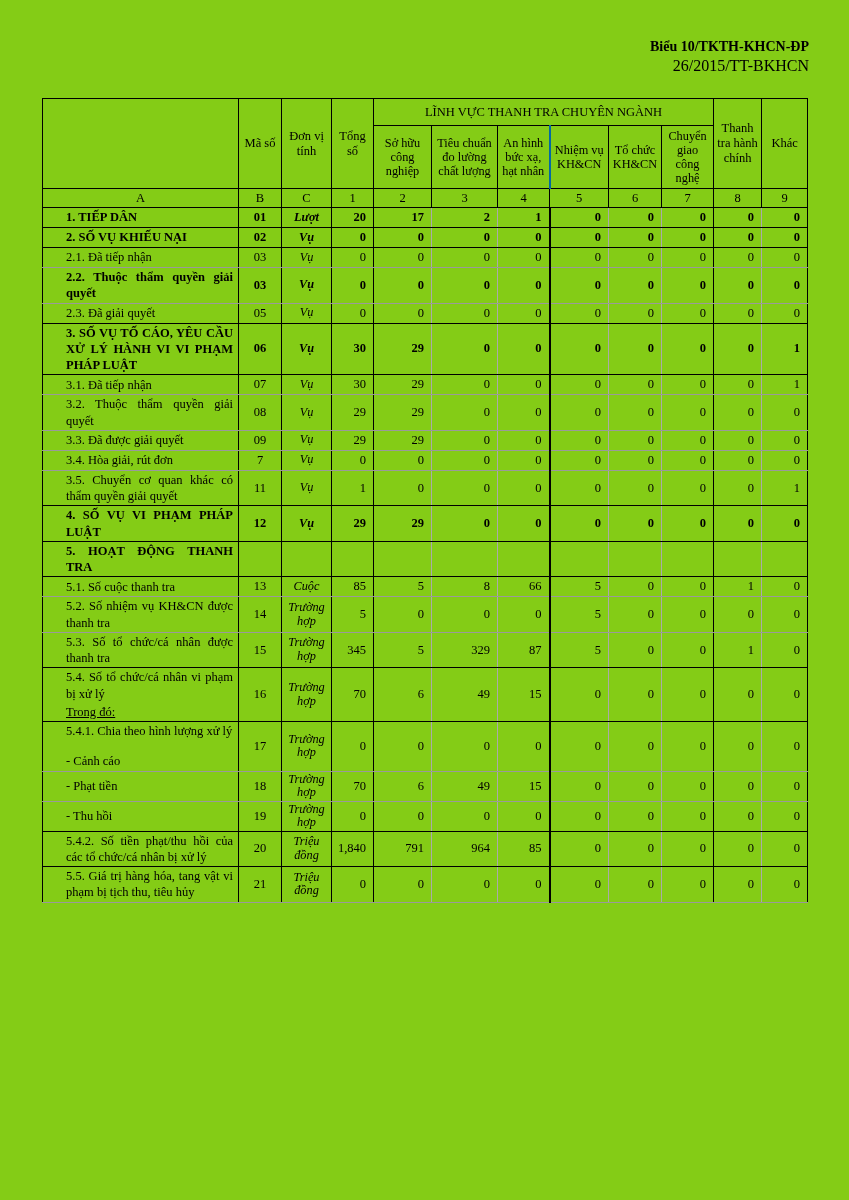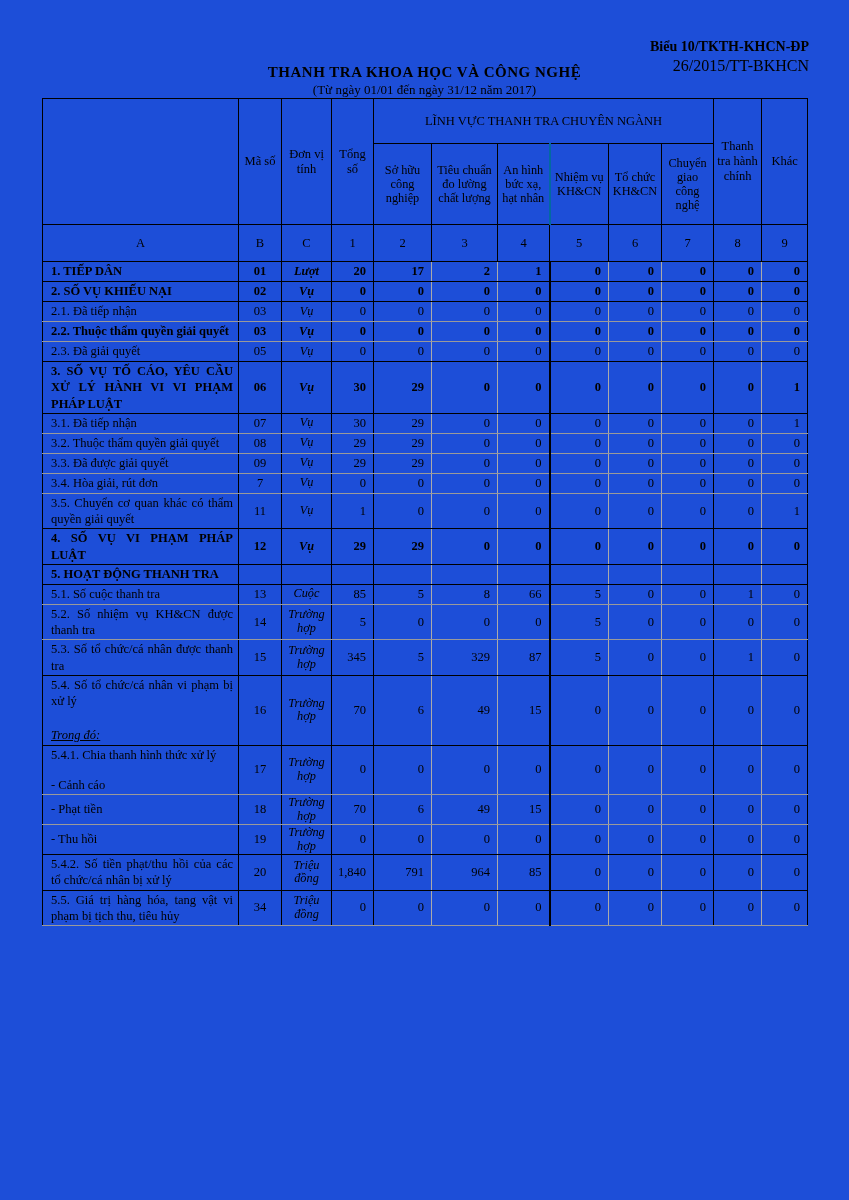--- a/index.html
+++ b/index.html
@@ -1,19 +1,19 @@
 <!DOCTYPE html>
 <html lang="vi"><head>
 <meta charset="utf-8">
 <style>
   html,body{margin:0;padding:0;background:#fff;}
   .page{
     position:relative;
     width:849px;height:1200px;
-    background:#1d4ed8;
+    background:#84cc16;
     font-family:"Liberation Serif","DejaVu Serif",serif;
     color:#000;
     box-sizing:border-box;
   }
   .top-right{
     position:absolute;top:38px;right:40px;
     text-align:right;line-height:1.25;
   }
   .form-code{font-weight:bold;font-size:14px;}
   .circular{font-size:16px;}
@@ -29,62 +29,58 @@
     font-size:12.5px;
     border:1.5px solid #000;
   }
   .report th,.report td{
     padding:1px 4px;vertical-align:middle;
     overflow:hidden;
   }
   .report thead th, .report thead td{
     font-weight:normal;text-align:center;
     border:1px solid #000;
-    padding:10px 2px;
+    padding:1px 2px;
   }
   .report thead tr.h1 th{height:24px;}
   .report thead tr.h2 th{height:60px;font-size:12.3px;line-height:1.15;}
   .report thead tr.idx td{height:16px;border:1px solid #000;font-size:12.5px;text-align:center;}
   
   .report tbody td{border-bottom:1px solid #9a9a9a;}
   .report tbody td:nth-child(2),
   .report tbody td:nth-child(3),
   .report tbody td:nth-child(4),
   .report tbody td:nth-child(5){border-left:1px solid #000;}
   .report tbody td:nth-child(6),
   .report tbody td:nth-child(7){border-left:1px solid #aaa;}
   .report tbody td:nth-child(8){border-left:2px solid #000;}
   .report tbody td:nth-child(9),
   .report tbody td:nth-child(10){border-left:1px solid #aaa;}
   .report tbody td:nth-child(11){border-left:1px solid #000;}
   .report tbody td:nth-child(12){border-left:1px solid #aaa;}
   .report thead th.thick-l, .report thead td.thick-l{border-left:2px solid #0369a1;}
   tr.bold-row td{font-weight:bold;}
   tr.bold-row td, tr.sep-b td{border-bottom:1px solid #000;}
-  td.c-label{text-align:justify;line-height:1.3;padding-left:8px;padding-right:5px;}
+  td.c-label{text-align:justify;line-height:1.3;padding-left:23px;padding-right:5px;}
   td.c-code{text-align:center;}
   td.c-unit{text-align:center;font-style:italic;line-height:1.1;font-size:12.3px;}
   td.c-val{text-align:right;padding-right:7px;}
   .pre-label{margin-bottom:14px;}
-  .note{font-style:italic;text-decoration:underline;margin-top:18px;}
+  .note{text-decoration:underline;margin-top:2px;}
 </style>
 </head>
 <body>
 
 <div class="page">
 
   <div class="top-right">
     <div class="form-code">Biểu 10/TKTH-KHCN-ĐP</div>
     <div class="circular">26/2015/TT-BKHCN</div>
   </div>
 
-  <div class="title-block">
-    <div class="doc-title">THANH TRA KHOA HỌC VÀ CÔNG NGHỆ</div>
-    <div class="doc-period">(Từ ngày 01/01 đến ngày 31/12 năm 2017)</div>
-  </div>
 
   <table class="report">
     <colgroup>
       <col style="width:196px">
         <col style="width:43px">
         <col style="width:50px">
         <col style="width:42px">
       <col style="width:58px">
         <col style="width:66px">
         <col style="width:52px">
@@ -396,21 +392,21 @@
           <td class="c-val">49</td>
           <td class="c-val">15</td>
           <td class="c-val">0</td>
           <td class="c-val">0</td>
           <td class="c-val">0</td>
           <td class="c-val">0</td>
           <td class="c-val">0</td>
         </tr>
         <tr>
           <td class="c-label">
-            <div class="pre-label">5.4.1. Chia thanh hình thức xử lý</div>
+            <div class="pre-label">5.4.1. Chia theo hình lượng xử lý</div>
             <div>- Cảnh cáo</div>
           </td>
           <td class="c-code">17</td>
           <td class="c-unit">Trường hợp</td>
           <td class="c-val">0</td>
           <td class="c-val">0</td>
           <td class="c-val">0</td>
           <td class="c-val">0</td>
           <td class="c-val">0</td>
           <td class="c-val">0</td>
@@ -463,21 +459,21 @@
           <td class="c-val">0</td>
           <td class="c-val">0</td>
           <td class="c-val">0</td>
           <td class="c-val">0</td>
           <td class="c-val">0</td>
         </tr>
         <tr style="height: 20px; margin-left: 7px;">
           <td class="c-label">
             <div>5.5. Giá trị hàng hóa, tang vật vi phạm bị tịch thu, tiêu hủy</div>
           </td>
-          <td class="c-code">34</td>
+          <td class="c-code">21</td>
           <td class="c-unit">Triệu đồng</td>
           <td class="c-val">0</td>
           <td class="c-val">0</td>
           <td class="c-val">0</td>
           <td class="c-val">0</td>
           <td class="c-val">0</td>
           <td class="c-val">0</td>
           <td class="c-val">0</td>
           <td class="c-val">0</td>
           <td class="c-val">0</td>

